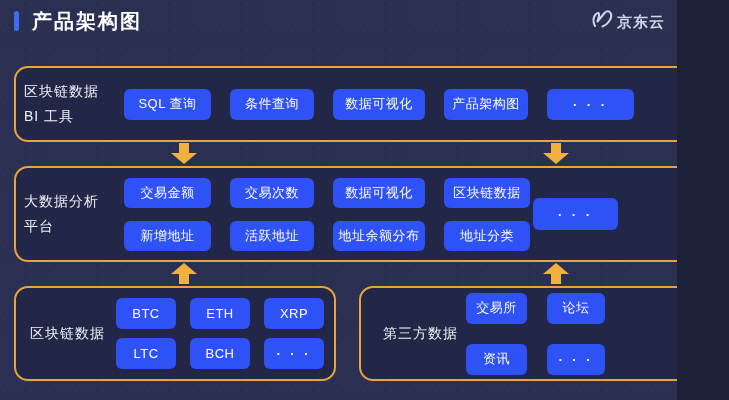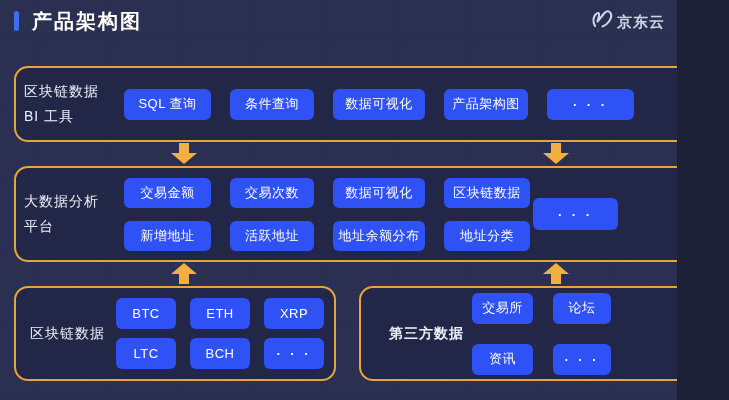--- a/index.html
+++ b/index.html
@@ -44,21 +44,21 @@
   .layer-platform  { left: 14px;  top: 166px; width: 700px; height: 96px; }
   .layer-chain     { left: 14px;  top: 286px; width: 322px; height: 95px; }
   .layer-third     { left: 359px; top: 286px; width: 355px; height: 95px; }
 
   .layer-label {
     color: #edf0f8; font-size: 14px; letter-spacing: 1px;
     text-align: left; line-height: 25px; flex: none;
   }
   .layer-bi .layer-label, .layer-platform .layer-label { width: 100px; margin-left: 8px; }
   .layer-chain .layer-label { width: 86px; margin-left: 14px; }
-  .layer-third .layer-label { width: 83px; margin-left: 28px; font-weight: bold; }
+  .layer-third .layer-label { width: 83px; margin-left: 22px; }
 
   
   .chip {
     background: #2e52f5;
     border-radius: 6px;
     color: #ffffff; font-size: 13px; letter-spacing: 0.5px;
     display: flex; align-items: center; justify-content: center;
     height: 31px; box-sizing: border-box;
   }
   .grid-bi {

